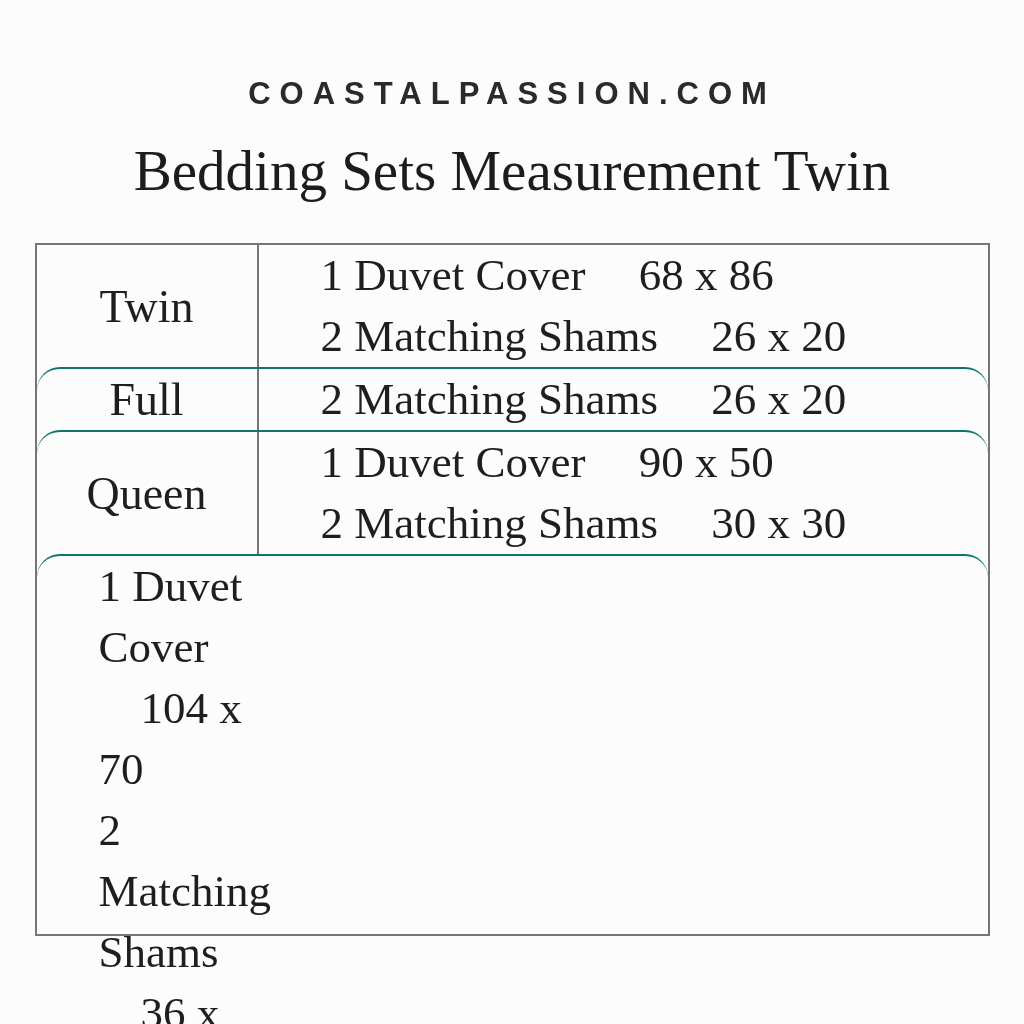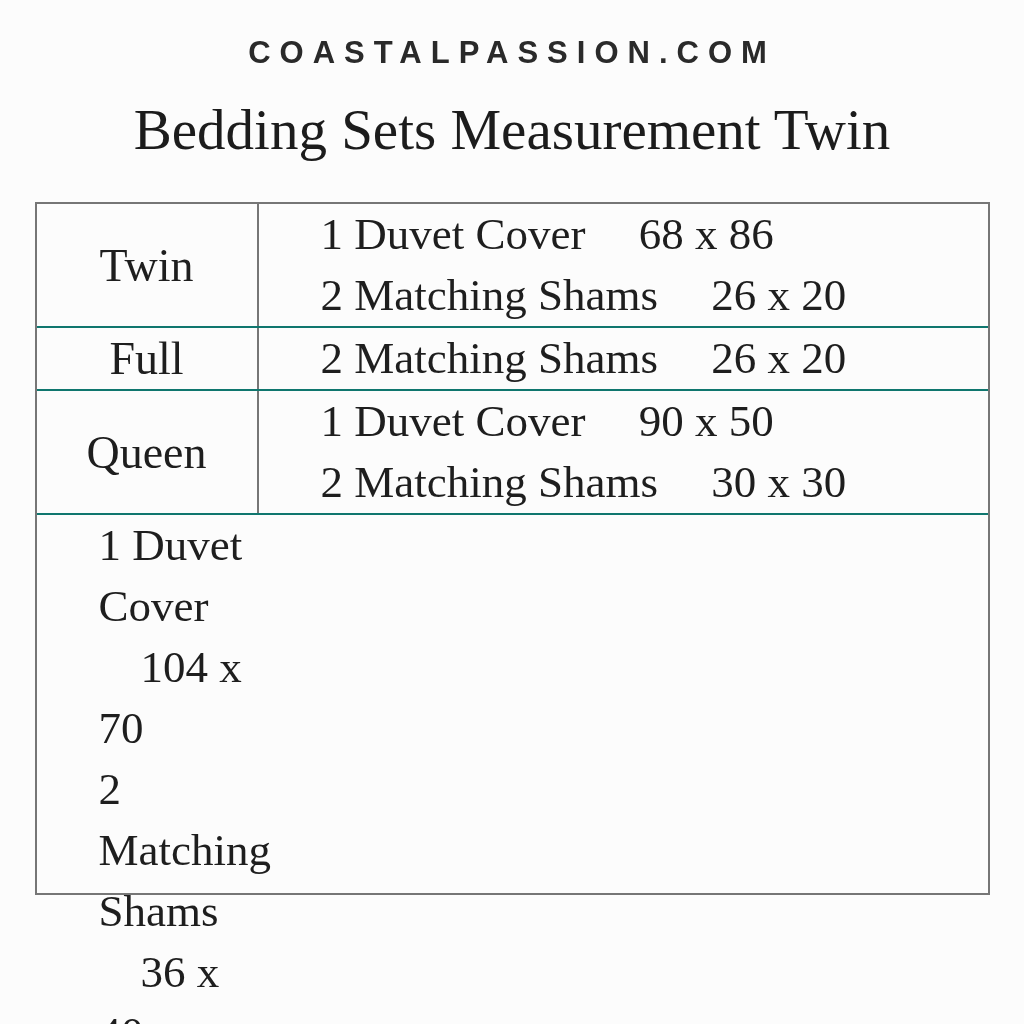--- a/index.html
+++ b/index.html
@@ -7,21 +7,21 @@
     padding: 0;
     width: 1024px;
     height: 1024px;
     background: #fcfcfc;
     font-family: "Liberation Serif", serif;
     color: #1e1e1e;
     overflow: hidden;
   }
   .site {
     text-align: center;
-    padding-top: 35px;
+    padding-top: 76px;
     font-family: "Liberation Sans", sans-serif;
     font-size: 31px;
     font-weight: 600;
     letter-spacing: 9px;
     color: #2a2a2a;
   }
   .title {
     margin: 26px 0 0 0;
     text-align: center;
     font-size: 57px;
@@ -34,20 +34,21 @@
     height: 689px;
     margin: 40px auto 0 auto;
     border: 2px solid #767676;
     display: grid;
     grid-template-rows: repeat(4, 1fr);
     background: #fcfcfc;
   }
   .row {
     display: grid;
     grid-template-columns: 222px 1fr;
+    border-radius: 23px;
   }
   .row + .row {
     border-top: 2px solid #0f766e;
   }
   .cell.size {
     border-right: 2px solid #767676;
     display: flex;
     align-items: center;
     justify-content: center;
     font-size: 46px;

